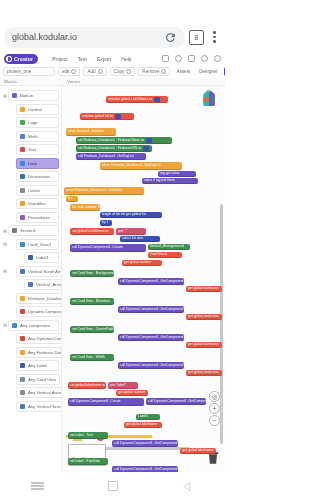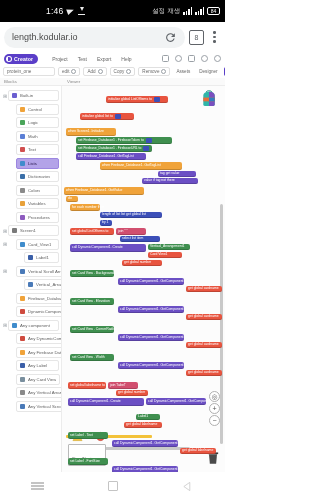--- a/index.html
+++ b/index.html
@@ -133,50 +133,24 @@
            display:flex; align-items:center; justify-content:space-around; }
   .nb{ width:22px;height:22px; display:flex;align-items:center;justify-content:center;}
   .nb-menu i{ display:block; width:13px;height:1.3px;background:#c4c4c4;margin:1.6px 0;}
   .nb-home{ width:10px;height:10px;border:1.4px solid #c4c4c4;border-radius:1px;}
 </style>
 </head>
 <body>
 
 <div id="app">
 
-  <div class="statusbar">
-    <div class="sb-left">
-      <div class="sb-time">1:46</div>
-      <span class="sb-ico ico-send"></span>
-      <span class="sb-ico ico-dl"></span>
-    </div>
-    <div class="sb-right">
-      <span class="sb-kr">설정</span>
-      <span class="sb-kr">재생</span>
-      <span class="bars">
-          <i></i>
-          <i></i>
-          <i></i>
-          <i></i>
-        </span>
-      <span class="bars">
-          <i></i>
-          <i></i>
-          <i></i>
-          <i></i>
-        </span>
-      <span class="batt">
-        <span>84</span>
-      </span>
-    </div>
-  </div>
 
   <div class="browser">
     <div class="omnibox">
-      <div class="url" title="Search or type URL">length.kodular.io</div>
+      <div class="url" title="Search or type URL">global.kodular.io</div>
       <svg class="reload" viewBox="0 0 24 24">
         <path d="M17.6 6.4A8 8 0 1 0 19.7 14h-2.1a6 6 0 1 1-1.4-6.2L13 11h7V4z" fill="#5f6368"></path>
       </svg>
     </div>
     <div class="tabcount">
       <span>8</span>
     </div>
     <div class="kebab">
         <i></i>
         <i></i>

